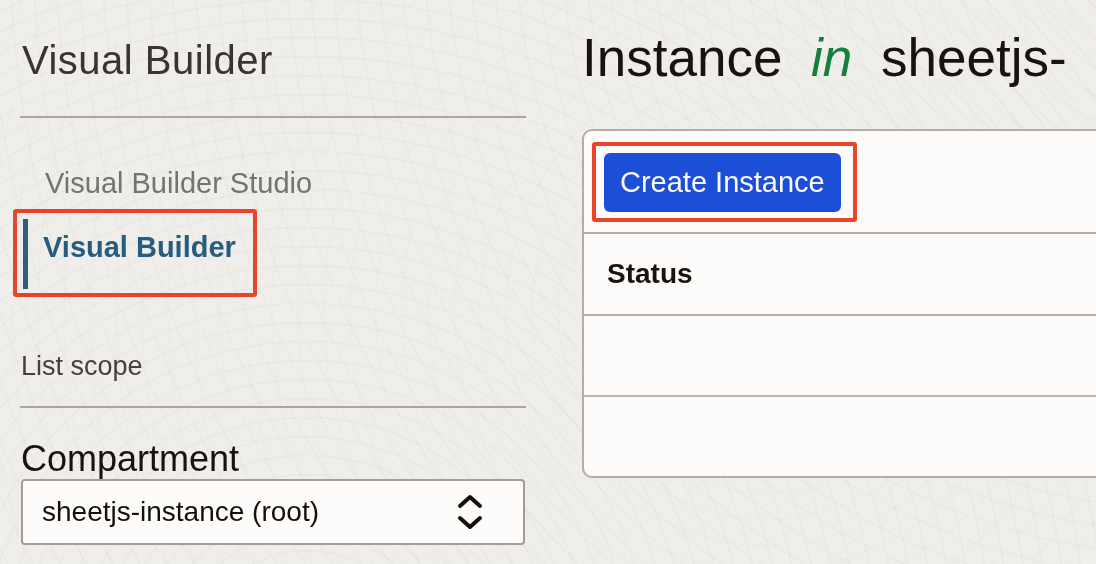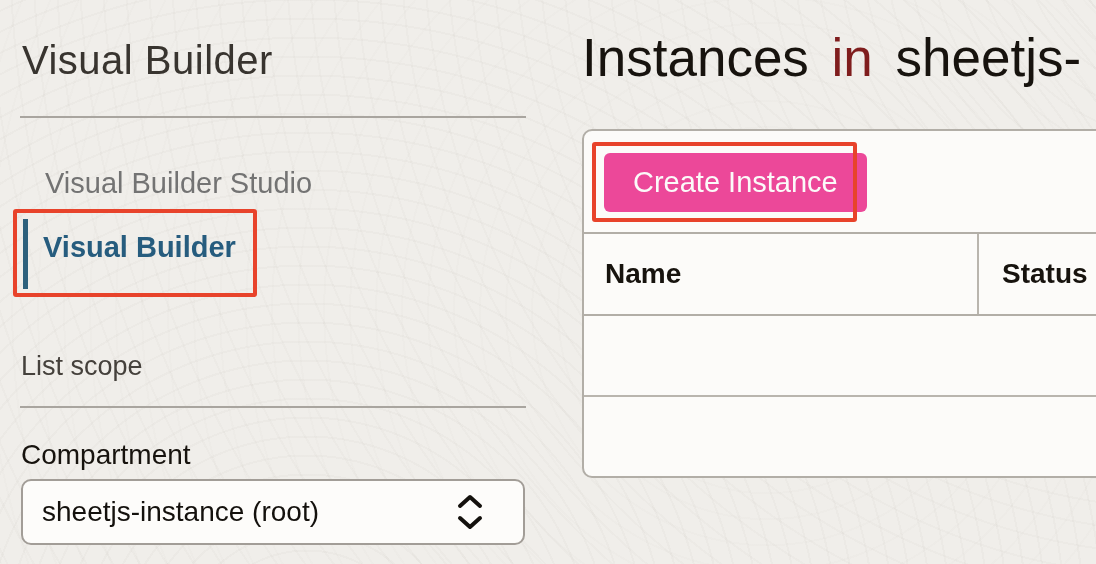--- a/index.html
+++ b/index.html
@@ -47,58 +47,58 @@
     white-space: nowrap;
   }
 
   .list-scope-heading {
     left: 21px; top: 353px;
     font-size: 27px; font-weight: 300; line-height: 1;
     color: #45413c;
   }
   .compartment-label {
     left: 21px; top: 441px;
-    font-size: 28px; line-height: 1;
+    font-size: 36px; line-height: 1;
     color: #17130e;
   }
   .compartment-select {
     left: 21px; top: 479px; width: 504px; height: 66px;
     background: #fdfcfa;
     border: 2px solid #a29d97;
-    border-radius: 10px;
+    border-radius: 4px;
     display: flex; align-items: center;
     padding: 0 18px 0 19px;
     cursor: pointer;
   }
   .compartment-select .value {
     flex: 1;
     font-size: 28px; color: #14110d;
     white-space: nowrap; overflow: hidden;
   }
   .chevron-icon { width: 26px; height: 40px; flex: none; margin-right: 22px; }
 
   
   .page-title {
     left: 582px; top: 31px;
     font-size: 53px; line-height: 1; font-weight: 400;
     white-space: nowrap; color: #17130e;
   }
-  .page-title .connector { color: #7f1d1d; margin: 0 8px; }
+  .page-title .connector { font-style: italic; color: #15803d; margin: 0 14px; }
 
   .panel {
     left: 582px; top: 129px; width: 620px; height: 349px;
     background: #fcfbf9;
     border: 2px solid #b2aea7;
     border-radius: 10px;
   }
   .toolbar { position: absolute; left: 0; top: 0; right: 0; height: 101px; }
   .create-btn {
     position: absolute; left: 20px; top: 22px;
-    height: 59px; padding: 0 29px;
-    background: #ec4899; color: #fbfaf9;
+    height: 59px; padding: 0 16px;
+    background: #1d4ed8; color: #fbfaf9;
     font-family: inherit; font-size: 29px;
     border: none; border-radius: 6px;
     cursor: pointer; white-space: nowrap;
   }
   .thead {
     position: absolute; left: 0; right: 0; top: 101px; height: 84px;
     border-top: 2px solid #b2aea7;
     border-bottom: 2px solid #b2aea7;
     display: flex;
   }
@@ -143,31 +143,30 @@
 
 <div class="abs compartment-select">
   <span class="value">sheetjs-instance (root)</span>
   <svg class="chevron-icon" viewBox="0 0 26 40">
     <polyline points="3,14 13,5 23,14" fill="none" stroke="#14110d" stroke-width="4" stroke-linecap="round" stroke-linejoin="round"></polyline>
     <polyline points="3,26 13,35 23,26" fill="none" stroke="#14110d" stroke-width="4" stroke-linecap="round" stroke-linejoin="round"></polyline>
   </svg>
 </div>
 
 <h1 class="abs page-title">
-  <span>Instances</span>
+  <span>Instance</span>
   <span class="connector">in</span>
   <span>sheetjs-</span>
 </h1>
 
 <section class="abs panel">
   <div class="toolbar">
     <button class="create-btn">Create Instance</button>
   </div>
   <div class="thead">
-    <div class="th th-name">Name</div>
     <div class="th th-status">Status</div>
   </div>
   <div class="trow trow-1"></div>
   <div class="trow trow-2"></div>
 </section>
 
 <div class="abs annotation-box annotation-nav"></div>
 <div class="abs annotation-box annotation-btn"></div>
 
 </body></html>

